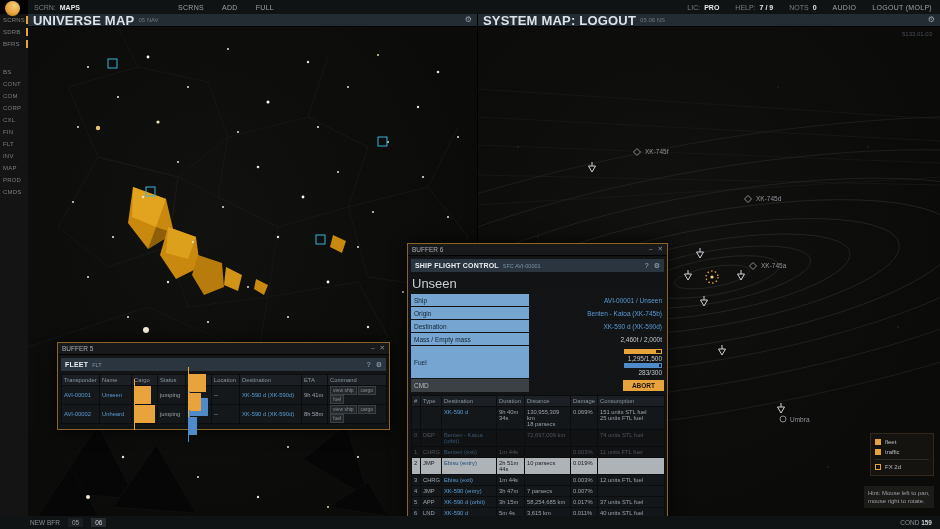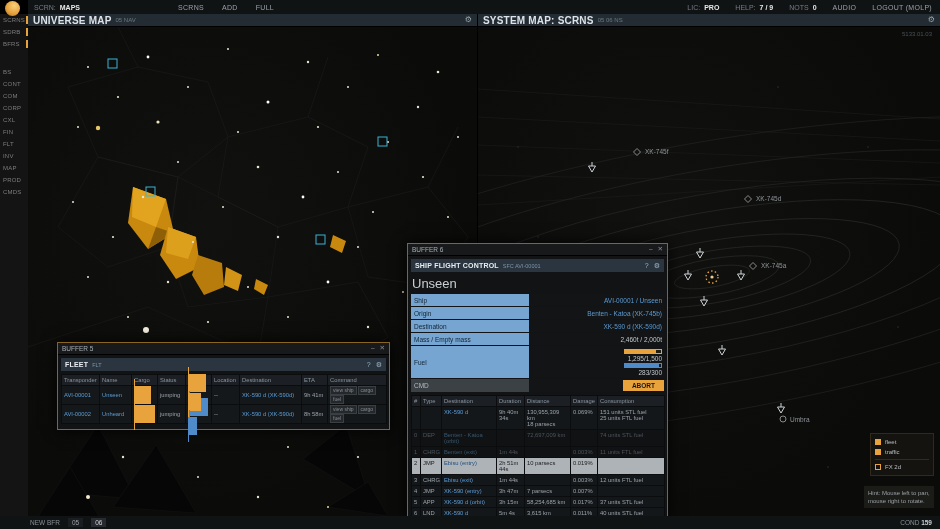--- a/index.html
+++ b/index.html
@@ -28,21 +28,21 @@
   .sb-item.pinned::after { content:""; position:absolute; right:0; top:2px; width:2px; height:8px;
     background:#e8a33d; }
   .sb-gap { height:16px; }
 
   
   .panel { position:absolute; top:14px; height:502px; background:#0c0c0b; }
   .panel.universe { left:28px; width:450px; border-right:1px solid #000; }
   .panel.system { left:478px; width:462px; }
   .panel-titlebar { height:13px; background:#232c33; display:flex; align-items:center;
     padding:0 5px; border-bottom:1px solid #000; }
-  .panel-title { font-size:10px; font-weight:bold; color:#dde3e8; letter-spacing:.2px; }
+  .panel-title { font-size:13px; font-weight:bold; color:#dde3e8; letter-spacing:.2px; }
   .panel-cmd { font-size:6px; color:#6d7880; margin-left:4px; }
   .panel-gear { margin-left:auto; font-size:8px; color:#98a2aa; cursor:pointer; line-height:1; }
   .map-canvas { position:relative; width:100%; height:489px; background:
     radial-gradient(ellipse at 40% 40%, #111110 0%, #0b0b0a 70%); cursor:grab; }
   .corner-value { position:absolute; right:8px; top:4px; font-size:6px; color:#4a5056; }
 
   
   .legend { position:absolute; right:6px; bottom:40px; width:64px; background:#151310;
     border:1px solid #33291a; padding:3px 4px; z-index:3; }
   .legend-row { display:flex; align-items:center; gap:4px; height:10px; cursor:pointer; }
@@ -279,21 +279,21 @@
           <rect x="288" y="208" width="9" height="9"></rect>
           <rect x="350" y="110" width="9" height="9"></rect>
           <rect x="80" y="32" width="9" height="9"></rect>
         </g>
       </svg>
     </div>
   </div>
 
   <div class="panel system">
     <div class="panel-titlebar">
-      <span class="panel-title">SYSTEM MAP: SCRNS</span>
+      <span class="panel-title">SYSTEM MAP: LOGOUT</span>
       <span class="panel-cmd">05 06 NS</span>
       <span class="panel-gear">⚙</span>
     </div>
     <div class="map-canvas">
       <div class="corner-value">5133.01.03</div>
       <svg width="462" height="489" viewBox="0 0 462 489">
         <g stroke="#1c1c1a" stroke-width="0.6" fill="none">
           <path d="M0,62 L462,92"></path>
             <path d="M0,90 L462,114"></path>
             <path d="M0,118 L462,136"></path>

